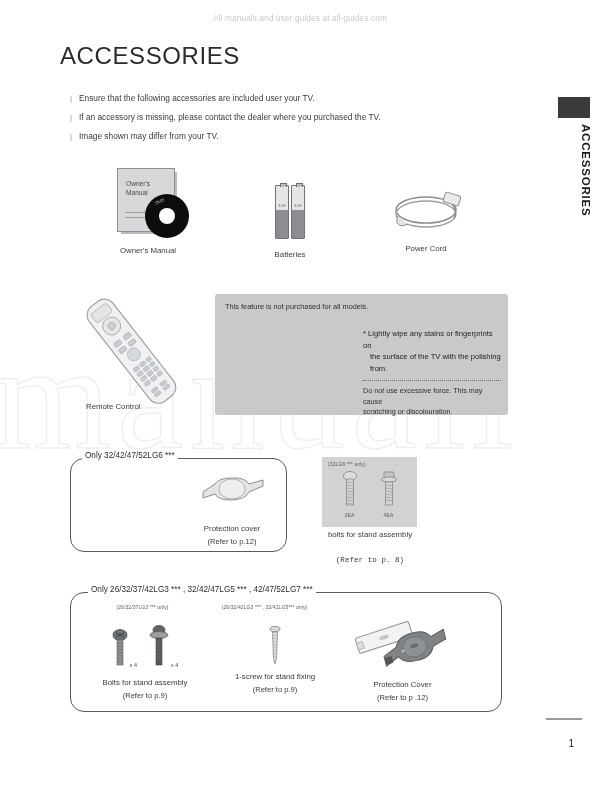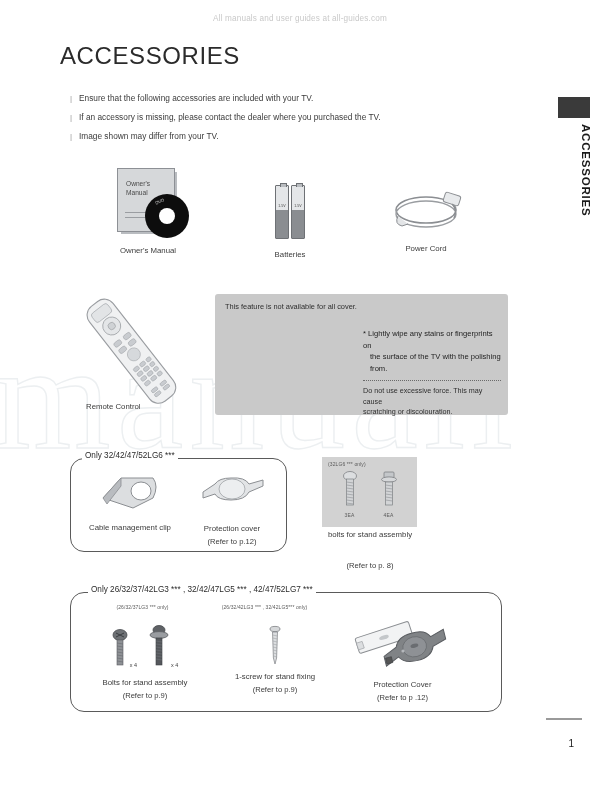--- a/index.html
+++ b/index.html
@@ -349,21 +349,21 @@
   <div class="wm-top">All manuals and user guides at all-guides.com</div>
 
   <div class="page-title">ACCESSORIES</div>
 
   <div class="tab-block"></div>
   <div class="tab-text">ACCESSORIES</div>
 
   <div class="notes">
     <div class="note-row">
       <span class="note-bullet">|</span>
-      <span>Ensure that the following accessories are included with your TV.</span>
+      <span>Ensure that the following accessories are included user your TV.</span>
     </div>
     <div class="note-row">
       <span class="note-bullet">|</span>
       <span>If an accessory is missing, please contact the dealer where you purchased the TV.</span>
     </div>
     <div class="note-row">
       <span class="note-bullet">|</span>
       <span>Image shown may differ from your TV.</span>
     </div>
   </div>
@@ -440,48 +440,40 @@
             <rect x="55" y="97" width="7" height="3.4" rx="1.4"></rect>
           <rect x="44" y="102" width="7" height="3.4" rx="1.4"></rect>
             <rect x="55" y="102" width="7" height="3.4" rx="1.4"></rect>
         </g>
       </g>
     </svg>
     <div class="cap" style="margin-top:-6px; text-align:left; padding-left:8px;">Remote Control</div>
   </div>
 
   <div class="poly-box">
-    <div class="poly-note">This feature is not available for all cover.</div>
+    <div class="poly-note">This feature is not purchased for all models.</div>
 
 
     <div class="poly-right">
       <div class="p1">
         <span>* Lightly wipe any stains or fingerprints on</span>
         <span class="ind">the surface of the TV with the polishing</span>
         <span class="ind">from.</span>
       </div>
       <div class="dotline"></div>
       <div class="p2">
         <div>Do not use excessive force. This may cause</div>
         <div>scratching or discolouration.</div>
       </div>
     </div>
   </div>
 
   <div class="rbox box-lg6"></div>
   <div class="rbox-label lbl-lg6">Only 32/42/47/52LG6 ***</div>
 
-  <div class="item-col" style="left:80px; top:472px; width:100px;">
-    <svg width="62" height="42" viewBox="0 0 62 42" style="display:block;margin:0 auto;">
-      <path d="M4 26 L22 6 L54 6 Q60 14 54 26 L34 36 Z" fill="#dcdee0" stroke="#8b8e92" stroke-width="1"></path>
-      <path d="M4 26 L22 6 L22 14 L8 32 Z" fill="#b9bcc0" stroke="#8b8e92" stroke-width=".8"></path>
-      <ellipse cx="42" cy="19" rx="10" ry="9" fill="#ffffff" stroke="#8b8e92" stroke-width="1"></ellipse>
-    </svg>
-    <div class="cap" style="margin-top:9px;">Cable management clip</div>
-  </div>
 
   <div class="item-col" style="left:182px; top:474px; width:100px;">
     <svg width="70" height="34" viewBox="0 0 70 34" style="display:block;margin:0 auto;">
       <path d="M6 18 L18 10 Q22 4 34 4 Q48 3 52 10 L66 6 L66 12 L52 18 Q48 26 34 26 Q21 26 18 20 L6 24 Z" fill="#e2e4e6" stroke="#8b8e92" stroke-width="1"></path>
       <ellipse cx="35" cy="15" rx="13" ry="10" fill="#eceef0" stroke="#a0a3a7" stroke-width=".8"></ellipse>
     </svg>
     <div class="cap" style="margin-top:16px;">Protection cover</div>
     <div class="cap cap-sub" style="margin-top:3px;">(Refer to p.12)</div>
   </div>
 
@@ -519,21 +511,21 @@
               <line x1="5.5" y1="30" x2="12.5" y2="31"></line>
           </g>
         </svg>
         <div class="micro">4EA</div>
       </div>
     </div>
   </div>
 
   <div class="bolts-cap">
     <div class="cap">bolts for stand assembly</div>
-    <div class="cap cap-sub" style="margin-top:21px;">(Refer to p. 8)</div>
+    <div class="cap cap-sub" style="margin-top:15px;font-family:Liberation Mono, monospace;">(Refer to p. 8)</div>
   </div>
 
   <div class="rbox box-bottom"></div>
   <div class="rbox-label lbl-bottom">Only 26/32/37/42LG3 *** , 32/42/47LG5 *** , 42/47/52LG7 ***</div>
 
   <div class="micro" style="position:absolute; left:100px; top:604px; width:85px; text-align:center;">(26/32/37LG3 *** only)</div>
   <div class="micro" style="position:absolute; left:202px; top:604px; width:125px; text-align:center;">(26/32/42LG3 *** , 32/42LG5*** only)</div>
 
   <div class="item-col" style="left:80px; top:624px; width:130px;">
     <div style="display:flex; justify-content:center; align-items:flex-end; gap:12px;">

